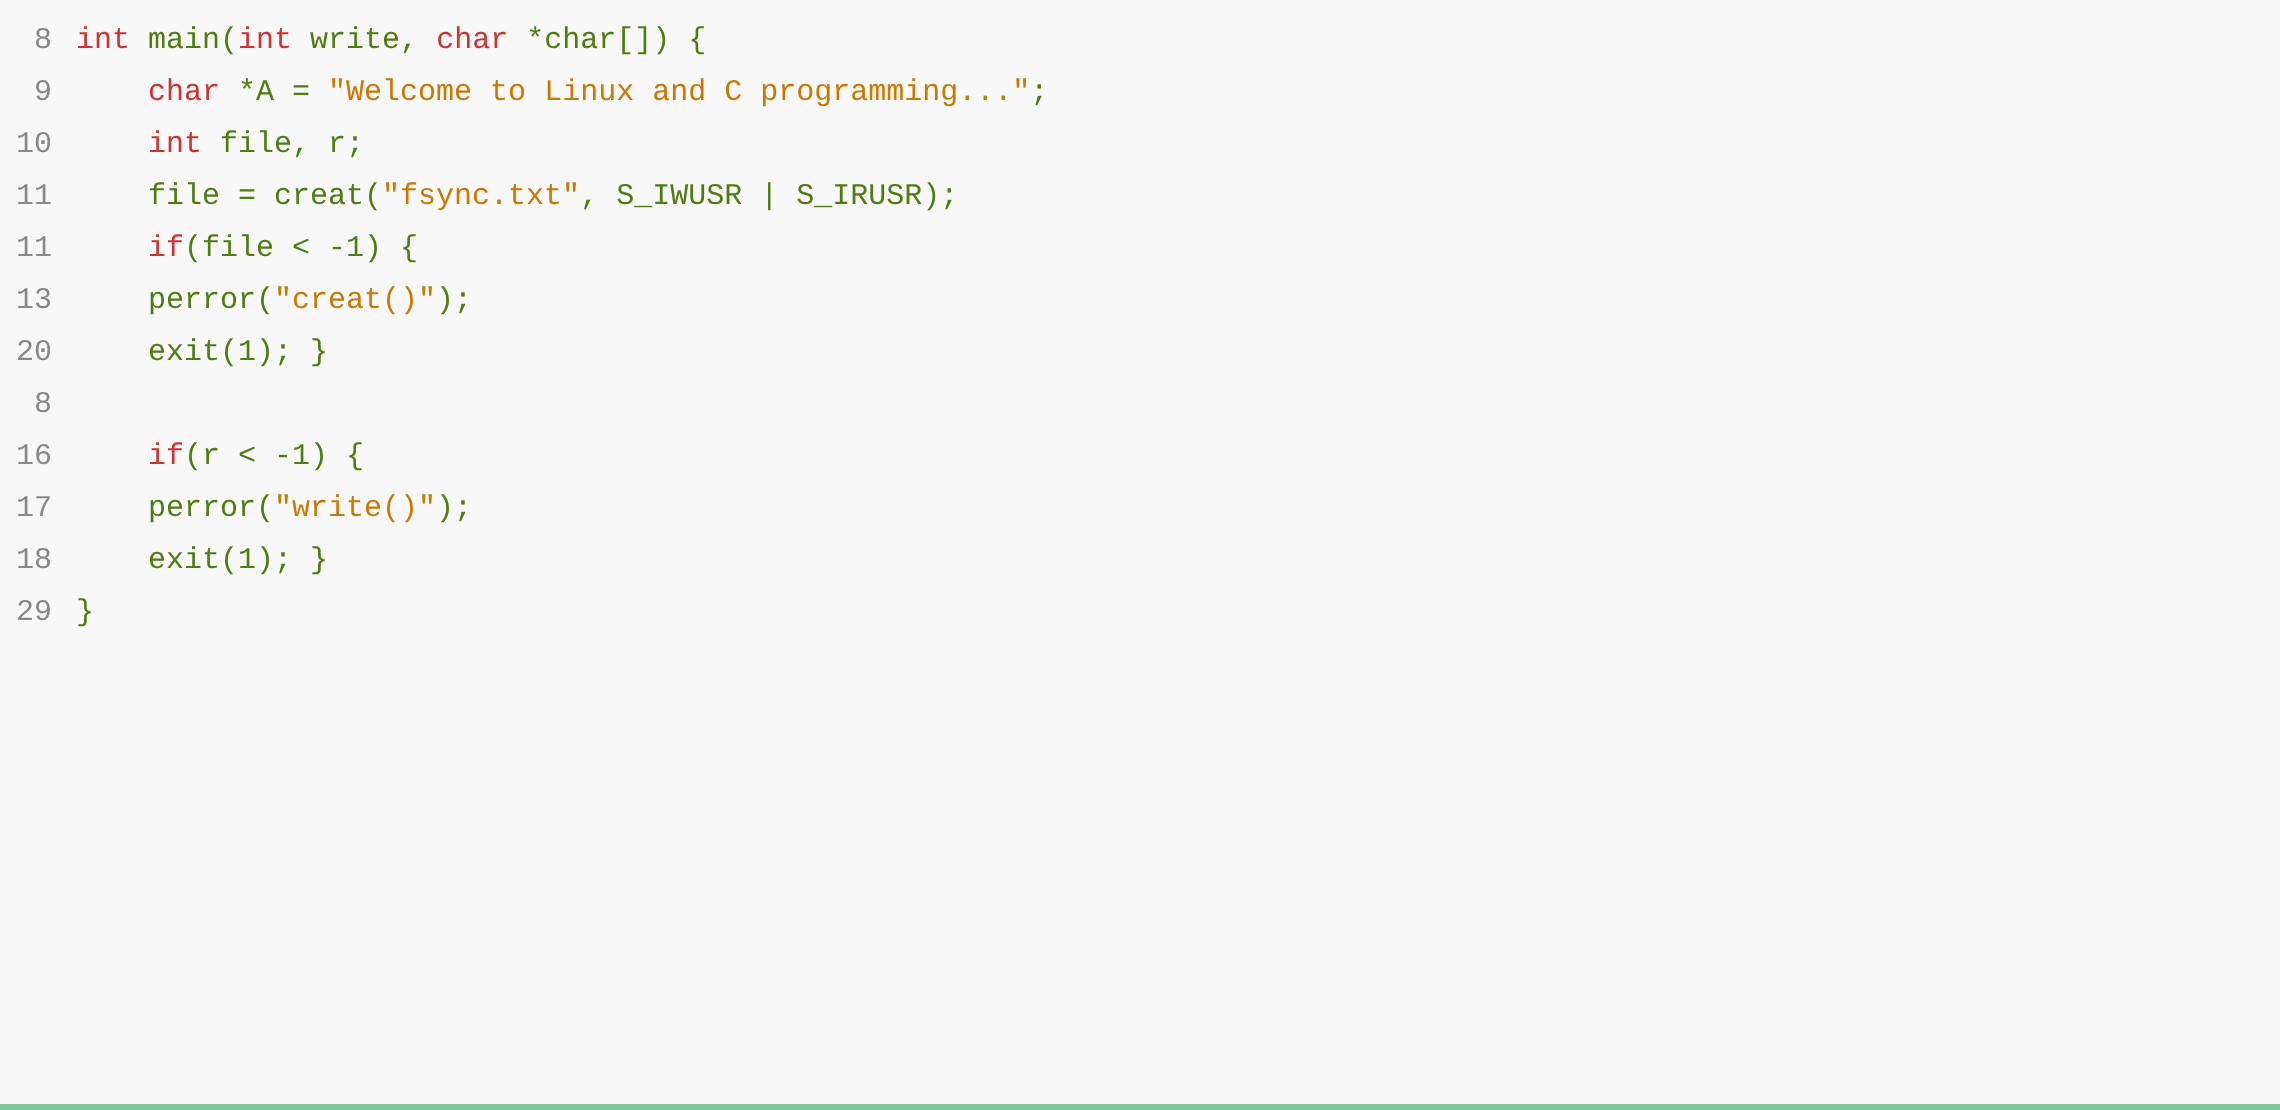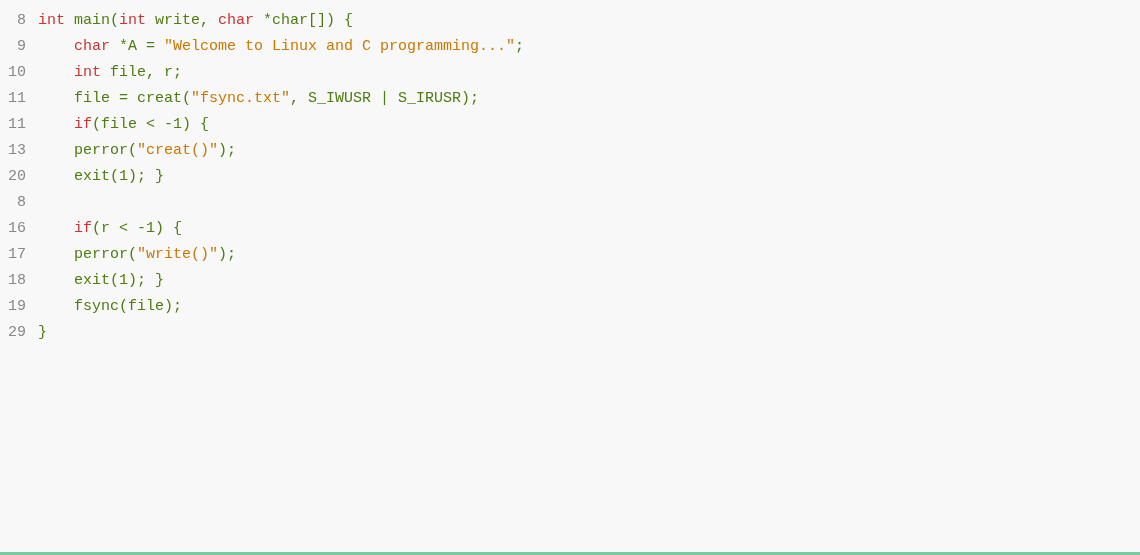--- a/index.html
+++ b/index.html
@@ -73,15 +73,14 @@
     <div class="code-line"><span class="line-number">9</span><span class="code-content"><span class="plain">    </span><span class="kw">char</span><span class="plain"> *A = </span><span class="str">"Welcome to Linux and C programming..."</span><span class="plain">;</span></span></div>
     <div class="code-line"><span class="line-number">10</span><span class="code-content"><span class="plain">    </span><span class="kw">int</span><span class="plain"> file, r;</span></span></div>
     <div class="code-line"><span class="line-number">11</span><span class="code-content"><span class="plain">    file = creat(</span><span class="str">"fsync.txt"</span><span class="plain">, S_IWUSR | S_IRUSR);</span></span></div>
     <div class="code-line"><span class="line-number">11</span><span class="code-content"><span class="plain">    </span><span class="kw">if</span><span class="plain">(file &lt; -1) {</span></span></div>
     <div class="code-line"><span class="line-number">13</span><span class="code-content"><span class="plain">    perror(</span><span class="str">"creat()"</span><span class="plain">);</span></span></div>
     <div class="code-line"><span class="line-number">20</span><span class="code-content"><span class="plain">    exit(1); }</span></span></div>
     <div class="code-line"><span class="line-number">8</span></div>
     <div class="code-line"><span class="line-number">16</span><span class="code-content"><span class="plain">    </span><span class="kw">if</span><span class="plain">(r &lt; -1) {</span></span></div>
     <div class="code-line"><span class="line-number">17</span><span class="code-content"><span class="plain">    perror(</span><span class="str">"write()"</span><span class="plain">);</span></span></div>
     <div class="code-line"><span class="line-number">18</span><span class="code-content"><span class="plain">    exit(1); }</span></span></div>
-    <div class="code-line"><span class="line-number">19</span><span class="code-content"><span class="plain">    fsync(file);</span></span></div>
     <div class="code-line"><span class="line-number">29</span><span class="code-content"><span class="plain">}</span></span></div>
   </div>
 
 </body></html>

